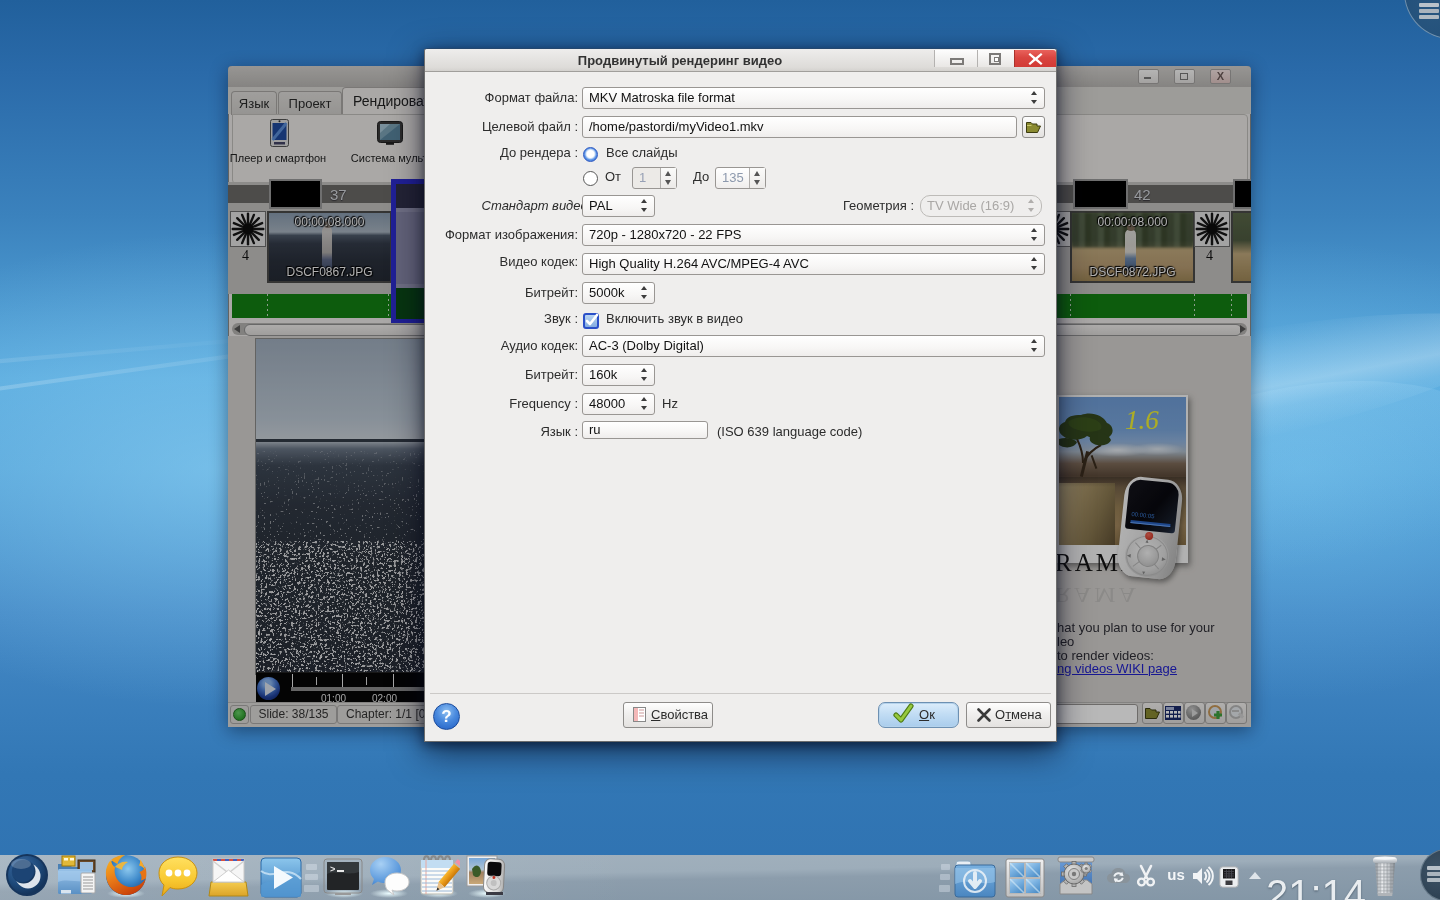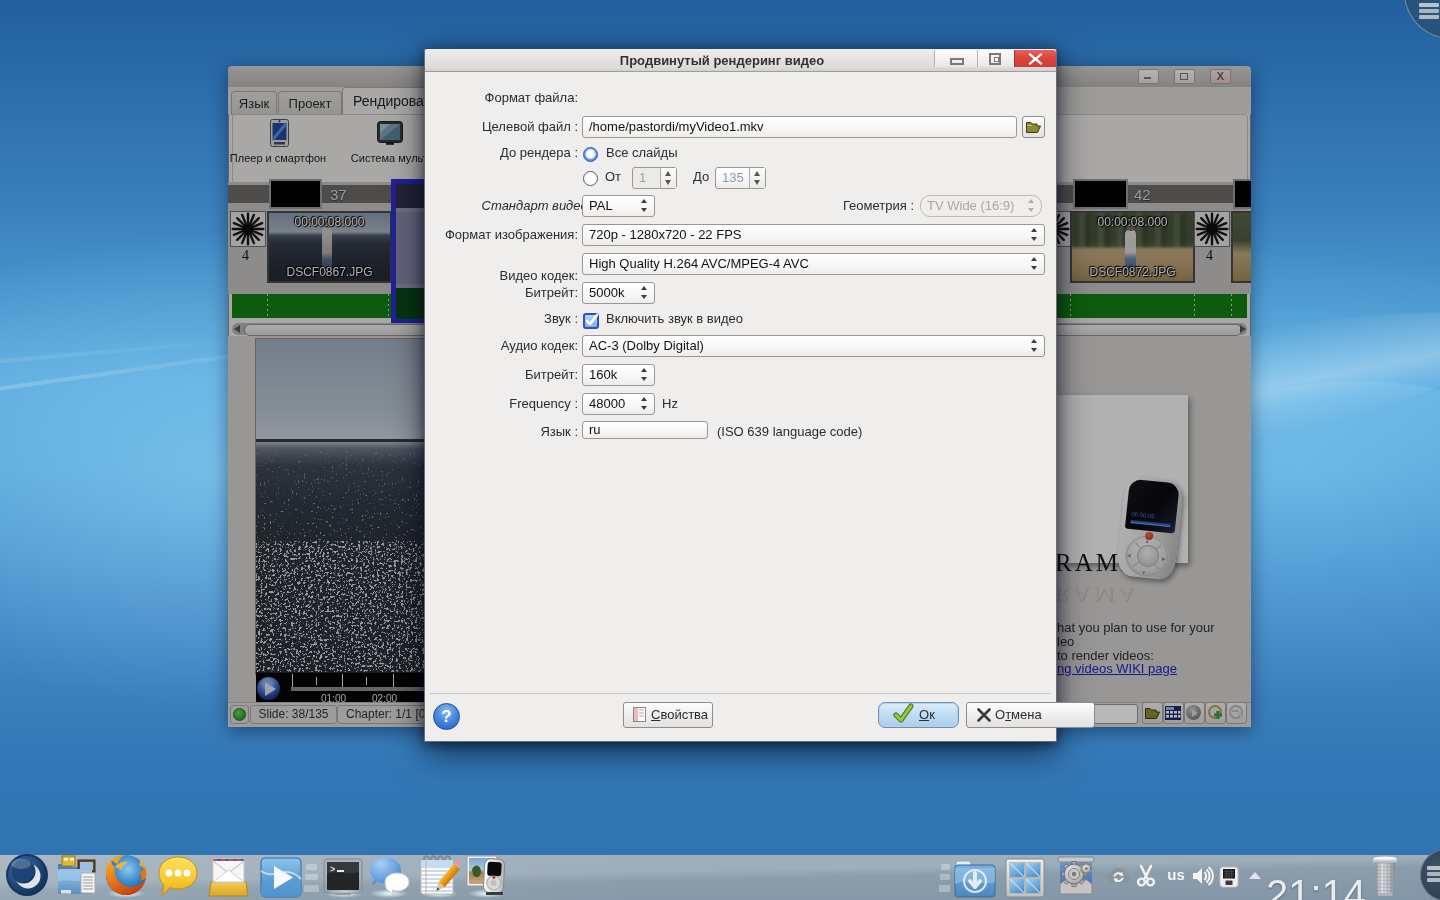--- a/index.html
+++ b/index.html
@@ -10,21 +10,21 @@
 #glowR{left:850px;top:150px;width:900px;height:640px;background:radial-gradient(closest-side,rgba(120,200,242,.45),rgba(120,200,242,0) 72%);}
 #swoosh{left:880px;top:-140px;width:1400px;height:1040px;background:radial-gradient(ellipse 760px 520px at 108% 102%,rgba(0,20,60,0) 56%,rgba(25,70,120,.22) 63%,rgba(238,250,255,.20) 69%,rgba(235,248,255,.10) 74%,rgba(235,248,255,0) 82%);}
 .streak{height:4px;background:linear-gradient(90deg,rgba(255,255,255,.20),rgba(255,255,255,0));transform-origin:left center;border-radius:2px;}
 
 #appwin{left:228px;top:66px;width:1023px;height:661px;border-radius:4px 4px 0 0;
 box-shadow:0 4px 18px rgba(0,10,30,.45);}
 #appdim{left:0;top:0;width:1023px;height:661px;filter:brightness(0.72);border-radius:4px 4px 0 0;overflow:hidden;background:#eceae8;box-shadow:0 0 0 1px #8a8a88 inset;}
 
 #dlg{left:424px;top:48px;width:631px;height:692px;background:#efeeed;border:1px solid #6d6d6d;border-top:1px solid #24476e;border-radius:3px 3px 0 0;box-shadow:0 10px 34px rgba(0,5,25,.62),0 3px 12px rgba(0,5,25,.5);}
 #dtitle{left:0;top:0;width:631px;height:22px;background:linear-gradient(#eeedec,#dddbd8 85%,#d3d1ce);border-bottom:1px solid #a09e9b;border-radius:3px 3px 0 0;}
-#dtitle .txt{left:0;top:4px;width:510px;text-align:center;font-size:13px;font-weight:bold;color:#323232;margin-left:42px;}
+#dtitle .txt{left:0;top:4px;width:510px;text-align:center;font-size:13px;font-weight:bold;color:#323232;}
 .wbtn{top:1px;height:17px;background:linear-gradient(#fdfdfd,#e9e7e5);border-left:1px solid #b4b2b0;}
 #dclose{background:linear-gradient(#e9625c,#d94540 45%,#d23a35);border-left:1px solid #a8322c;border-radius:0 3px 0 0;}
 .dlbl{font-size:13px;color:#2c2c2c;text-align:right;height:16px;}
 .combo,.spin,.tinput{background:linear-gradient(#ffffff,#f7f6f5 60%,#efedec);border:1px solid #999693;border-radius:3px;font-size:13px;color:#111;}
 .combo .ct{position:absolute;left:6px;top:2px;white-space:nowrap;}
 .arr2{position:absolute;right:6px;top:3px;width:7px;height:13px;}
 .arr2:before,.arr2:after{content:"";position:absolute;left:0;border-left:3.5px solid transparent;border-right:3.5px solid transparent;}
 .arr2:before{top:0;border-bottom:4.5px solid #3c3c3c;}
 .arr2:after{bottom:0;border-top:4.5px solid #3c3c3c;}
 .sar{position:absolute;right:0;top:0;width:15px;height:20px;border-left:1px solid #b0aeac;background:linear-gradient(#fbfbfa,#eceae8);}
@@ -264,20 +264,40 @@
           <div style="position:absolute;left:7px;top:6px;width:0;height:0;border-top:4px solid transparent;border-bottom:4px solid transparent;border-left:6px solid #d8d8d8;"></div>
         </div>
     <div class="abs bbt" style="left:977px;top:636px;"><div style="position:absolute;left:2px;top:2px;width:10px;height:10px;border-radius:50%;border:2.5px solid #c89858;background:#dde4ea;"></div><rect></rect><div style="position:absolute;left:8px;top:8px;width:8px;height:8px;background:#3fa03f;clip-path:polygon(30% 0,70% 0,70% 30%,100% 30%,100% 70%,70% 70%,70% 100%,30% 100%,30% 70%,0 70%,0 30%,30% 30%);"></div></div>
     <div class="abs bbt" style="left:998px;top:636px;">
           <div style="position:absolute;left:2px;top:2px;width:10px;height:10px;border-radius:50%;border:2.5px solid #b8b8b8;background:#e4e8ec;"></div>
           <div style="position:absolute;left:5px;top:7px;width:7px;height:2px;background:#c0c0c0;"></div>
           <div style="position:absolute;left:11px;top:11px;width:6px;height:3px;background:#d0d0d0;transform:rotate(45deg);"></div>
         </div>
 
     <div class="abs" style="left:829px;top:329px;width:131px;height:168px;background:#f6f6f6;box-shadow:2px 3px 6px rgba(40,40,40,.5);"></div>
+    <div class="abs" style="left:831px;top:331px;width:127px;height:148px;background:linear-gradient(#6f9dd7 0%,#7aa6dc 22%,#92b4de 30%,#aebcca 37%,#7e6a58 45%,#5e4c3c 53%,#7c684c 63%,#988056 75%,#a4885e 87%,#887048 100%);overflow:hidden;">
+      <div class="abs" style="left:30px;top:44px;width:95px;height:18px;background:radial-gradient(ellipse 45% 55% at 30% 50%,rgba(255,255,255,.7),rgba(255,255,255,0) 70%),radial-gradient(ellipse 40% 50% at 72% 45%,rgba(255,255,255,.6),rgba(255,255,255,0) 70%);"></div>
+      <svg class="abs" style="left:-6px;top:14px;" width="70" height="58" viewBox="0 0 70 58">
+        <g stroke="#3a2c1c" stroke-width="2" fill="none">
+              <path d="M30 52 C30 44 28 36 24 28"></path>
+              <path d="M24 28 C20 24 14 22 10 22"></path>
+              <path d="M24 28 C28 22 34 18 42 16"></path>
+              <path d="M30 52 C34 44 40 38 48 34"></path>
+            </g>
+        <path d="M28 4 C38 0 50 4 54 12 C60 14 62 22 56 26 C50 30 40 28 34 25 C28 30 16 30 10 25 C4 21 5 13 12 11 C14 5 20 4 28 4 Z" fill="#35491f"></path>
+        <path d="M40 22 C48 20 56 24 58 29 C56 34 48 36 41 33 C36 31 35 26 40 22 Z" fill="#35491f"></path>
+        <path d="M6 28 C12 26 20 27 24 31 C22 36 14 38 8 35 C4 33 3 30 6 28 Z" fill="#31431d"></path>
+        <path d="M16 10 C22 6 32 5 40 8 C46 10 50 14 48 18 C42 22 30 21 22 18 C17 16 14 13 16 10 Z" fill="#42601f" opacity=".7"></path>
+      </svg>
+      <div class="abs" style="left:24px;top:54px;width:3px;height:26px;background:#3c2e1e;transform:rotate(14deg);"></div>
+      <div class="abs" style="left:34px;top:58px;width:2px;height:14px;background:#3c2e1e;transform:rotate(-20deg);"></div>
+      <div class="abs" style="left:0px;top:86px;width:56px;height:62px;background:linear-gradient(115deg,#c2b084 0%,#a89468 35%,#8a7850 65%,#605034 100%);"></div>
+      <div class="abs" style="left:0px;top:80px;width:127px;height:10px;background:linear-gradient(rgba(58,48,38,.45),rgba(58,48,38,0));"></div>
+      <div class="abs" style="left:66px;top:8px;width:60px;height:26px;font-family:'Liberation Serif',serif;font-style:italic;font-size:27px;color:#f0f032;">1.6</div>
+    </div>
     <div class="abs" style="left:827px;top:483px;width:110px;height:30px;font-family:'Liberation Serif',serif;font-size:25px;color:#141414;letter-spacing:3px;">RAMA</div>
 
     <div class="abs" style="left:893px;top:412px;width:58px;height:100px;border-radius:16px/20px;background:linear-gradient(100deg,#fbfbfb,#dedede 60%,#b4b4b4);box-shadow:2px 3px 5px rgba(30,30,30,.45);transform:rotate(6deg);">
       <div class="abs" style="left:4px;top:3px;width:50px;height:50px;border-radius:12px 12px 3px 3px;background:linear-gradient(125deg,#14141c 0%,#08080e 55%,#1a2230 90%,#2a3a54 100%);"></div>
       <div class="abs" style="left:9px;top:35px;width:42px;height:7px;font-size:6px;color:#3f85e8;opacity:.9;">00:00:05</div>
       <div class="abs" style="left:9px;top:44px;width:40px;height:3px;background:#2a62c0;"></div>
       <div class="abs" style="left:9px;top:46.2px;width:40px;height:0.8px;background:#6aa0f0;"></div>
       <div class="abs" style="left:7px;top:57px;width:44px;height:42px;border-radius:50%;background:radial-gradient(circle at 45% 38%,#fafafa,#dedede 55%,#aaaaaa);"></div>
       <div class="abs" style="left:8px;top:58px;width:42px;height:40px;border-radius:50%;border:1px solid #c0c0c0;box-sizing:border-box;"></div>
       <svg class="abs" style="left:7px;top:57px;" width="44" height="42" viewBox="0 0 44 42">
@@ -316,20 +336,24 @@
         </div>
       <div class="wbtn abs" id="dclose" style="left:589px;width:41px;">
           <svg class="abs" style="left:13px;top:2px" width="15" height="14" viewBox="0 0 15 14">
             <path d="M2 1 L7.5 5.5 L13 1 L14.5 2.5 L9.5 7 L14.5 11.5 L13 13 L7.5 8.5 L2 13 L0.5 11.5 L5.5 7 L0.5 2.5 Z" fill="#fff"></path>
           </svg>
         </div>
     </div>
 
     <div id="dform" class="abs" style="left:0;top:0;width:631px;height:692px;">
       <div class="dlbl abs" style="left:0;top:41px;width:153px;">Формат файла:</div>
+      <div class="combo abs" style="left:157px;top:38px;width:461px;height:20px;">
+          <span class="ct">MKV Matroska file format</span>
+          <span class="arr2"></span>
+        </div>
       <div class="dlbl abs" style="left:0;top:70px;width:153px;">Целевой файл :</div>
       <div class="tinput abs" style="left:157px;top:67px;width:433px;height:20px;">
           <span class="ct abs" style="left:6px;top:2px;">/home/pastordi/myVideo1.mkv</span>
         </div>
       <div class="btn abs" style="left:597px;top:67px;width:21px;height:20px;">
           <svg class="abs" style="left:3px;top:4px" width="15" height="12" viewBox="0 0 15 12">
             <path d="M0.5 11.5 L0.5 1.5 L5 1.5 L6.5 3 L11 3 L11 5 L14.5 5 L11.5 11.5 Z" fill="#8a8a30" stroke="#3c3c10" stroke-width="1"></path>
             <path d="M1 4.5 L5.5 4.5" stroke="#c8c870" stroke-width="1"></path>
           </svg>
         </div>
@@ -355,21 +379,21 @@
       <div class="dlbl abs" style="left:336px;top:149px;width:153px;">Геометрия :</div>
       <div class="combo dis abs" style="left:495px;top:146px;width:120px;height:20px;border-radius:10px;">
           <span class="ct">TV Wide (16:9)</span>
           <span class="arr2"></span>
         </div>
       <div class="dlbl abs" style="left:0;top:178px;width:153px;">Формат изображения:</div>
       <div class="combo abs" style="left:157px;top:175px;width:461px;height:20px;">
           <span class="ct">720p - 1280x720 - 22 FPS</span>
           <span class="arr2"></span>
         </div>
-      <div class="dlbl abs" style="left:0;top:219px;width:153px;">Видео кодек:</div>
+      <div class="dlbl abs" style="left:0;top:205px;width:153px;">Видео кодек:</div>
       <div class="combo abs" style="left:157px;top:204px;width:461px;height:20px;">
           <span class="ct">High Quality H.264 AVC/MPEG-4 AVC</span>
           <span class="arr2"></span>
         </div>
       <div class="dlbl abs" style="left:0;top:236px;width:153px;">Битрейт:</div>
       <div class="combo abs" style="left:157px;top:233px;width:71px;height:20px;">
           <span class="ct">5000k</span>
           <span class="arr2"></span>
         </div>
       <div class="dlbl abs" style="left:0;top:262px;width:153px;">Звук :</div>
@@ -414,21 +438,21 @@
         </svg>
       <span class="abs" style="left:27px;top:4px;"><u>С</u>войства</span>
     </div>
     <div class="btn abs" id="btnok" style="left:453px;top:653px;width:79px;height:24px;border-radius:7px;">
       <svg class="abs" style="left:14px;top:0px" width="21" height="22" viewBox="0 0 21 22">
           <path d="M3 12 L8 17 L18 3" fill="none" stroke="#4e7b16" stroke-width="5.2" stroke-linecap="round" stroke-linejoin="round"></path>
           <path d="M3 12 L8 17 L18 3" fill="none" stroke="#97c93e" stroke-width="3" stroke-linecap="round" stroke-linejoin="round"></path>
         </svg>
       <span class="abs" style="left:40px;top:4px;"><u>О</u>к</span>
     </div>
-    <div class="btn abs" style="left:541px;top:653px;width:83px;height:24px;padding-left:44px;">
+    <div class="btn abs" style="left:541px;top:653px;width:83px;height:24px;">
       <svg class="abs" style="left:10px;top:5px" width="14" height="14" viewBox="0 0 14 14">
           <path d="M1.5 1.5 L12.5 12.5 M12.5 1.5 L1.5 12.5" stroke="#3a3a3a" stroke-width="2.6" stroke-linecap="round"></path>
         </svg>
       <span class="abs" style="left:28px;top:4px;">О<u>т</u>мена</span>
     </div>
   </div>
 
   <div id="bar" class="abs"></div>
   <div id="barshine" class="abs"></div>
   <div id="icons" class="abs" style="left:0;top:0;">

